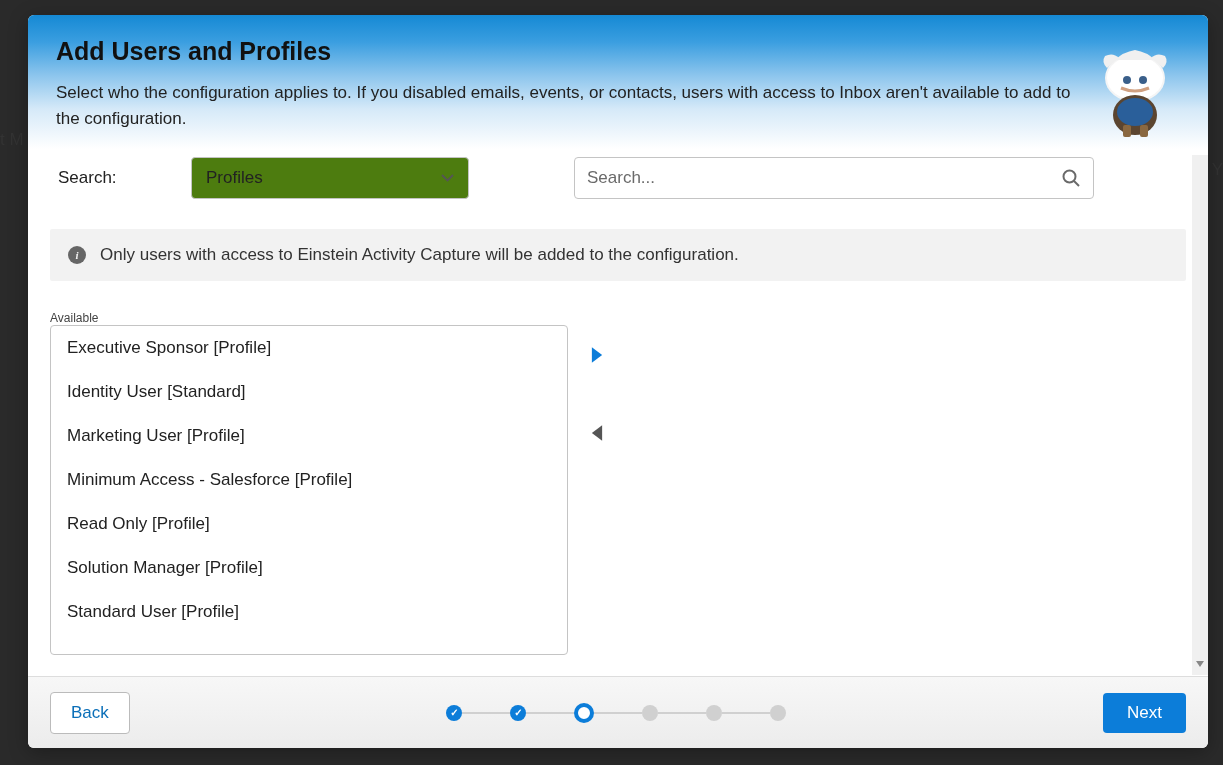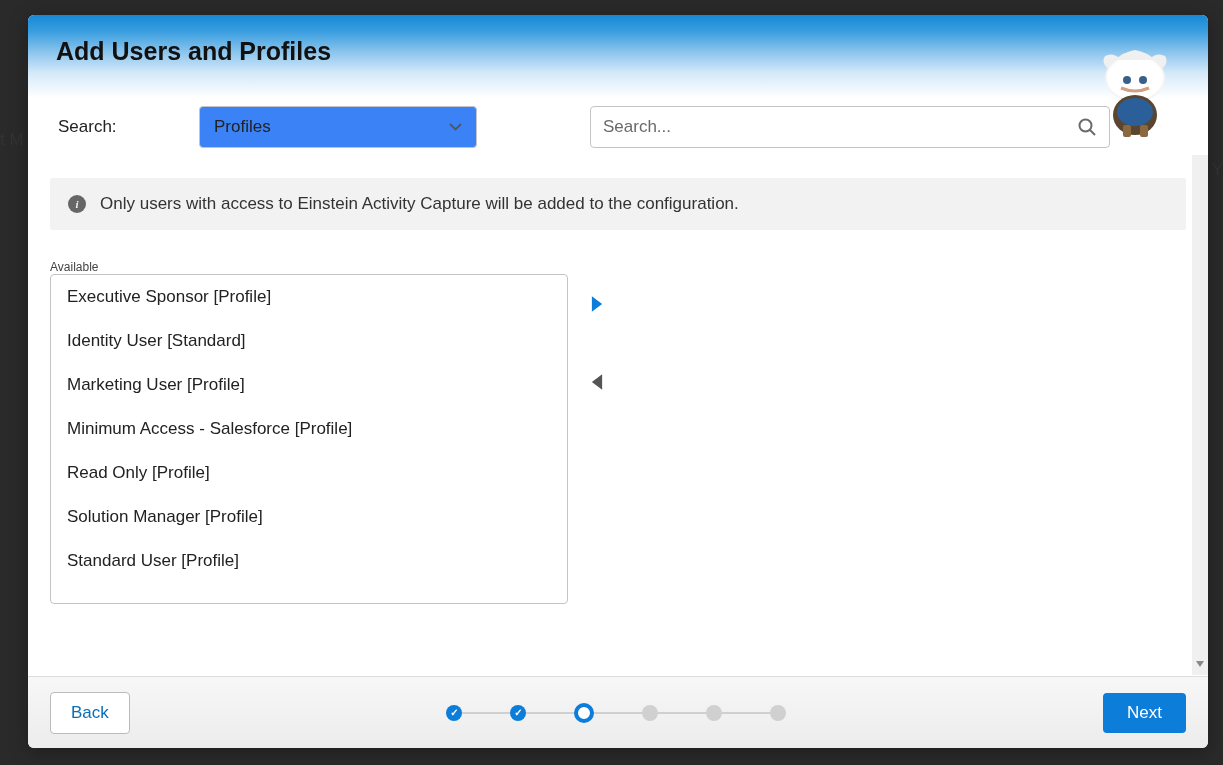--- a/index.html
+++ b/index.html
@@ -59,34 +59,34 @@
       position: absolute;
       right: 30px;
       top: 35px;
       width: 85px;
       height: 95px;
     }
     .search-row {
       display: flex;
       align-items: center;
       padding: 8px 28px 16px 28px;
-      gap: 8px;
+      gap: 0;
     }
     .search-label {
       font-size: 17px;
       color: #222;
       width: 135px;
       padding-left: 2px;
     }
     .dropdown {
       width: 278px;
       height: 42px;
       border: 1px solid #c4c4c4;
       border-radius: 4px;
-      background: #3b82f6;
+      background: #4d7c0f;
       display: flex;
       align-items: center;
       justify-content: space-between;
       padding: 0 14px;
       cursor: pointer;
     }
     .dropdown-text {
       font-size: 17px;
       color: #222;
     }
@@ -303,20 +303,21 @@
 </head>
 <body>
 
 <div class="bg-text">t M</div>
 <div class="bg-right">Y</div>
 
 <div class="modal">
 
   <div class="modal-header">
     <div class="modal-title">Add Users and Profiles</div>
+    <div class="modal-subtitle">Select who the configuration applies to. If you disabled emails, events, or contacts, users with access to Inbox aren't available to add to the configuration.</div>
     <div class="mascot-icon">
       <svg viewBox="0 0 85 95">
         <ellipse cx="42" cy="28" rx="30" ry="24" fill="#f5f5f5"></ellipse>
         <ellipse cx="42" cy="28" rx="28" ry="22" fill="#ffffff"></ellipse>
         <circle cx="34" cy="30" r="4" fill="#3a5f8a"></circle>
         <circle cx="50" cy="30" r="4" fill="#3a5f8a"></circle>
         <path d="M 28 38 Q 42 44 56 38" stroke="#d0a080" stroke-width="3" fill="none"></path>
         <ellipse cx="42" cy="65" rx="22" ry="20" fill="#5b4530"></ellipse>
         <ellipse cx="42" cy="62" rx="18" ry="14" fill="#2a5f9a"></ellipse>
         <rect x="30" y="75" width="8" height="12" fill="#8a6840" rx="2"></rect>

